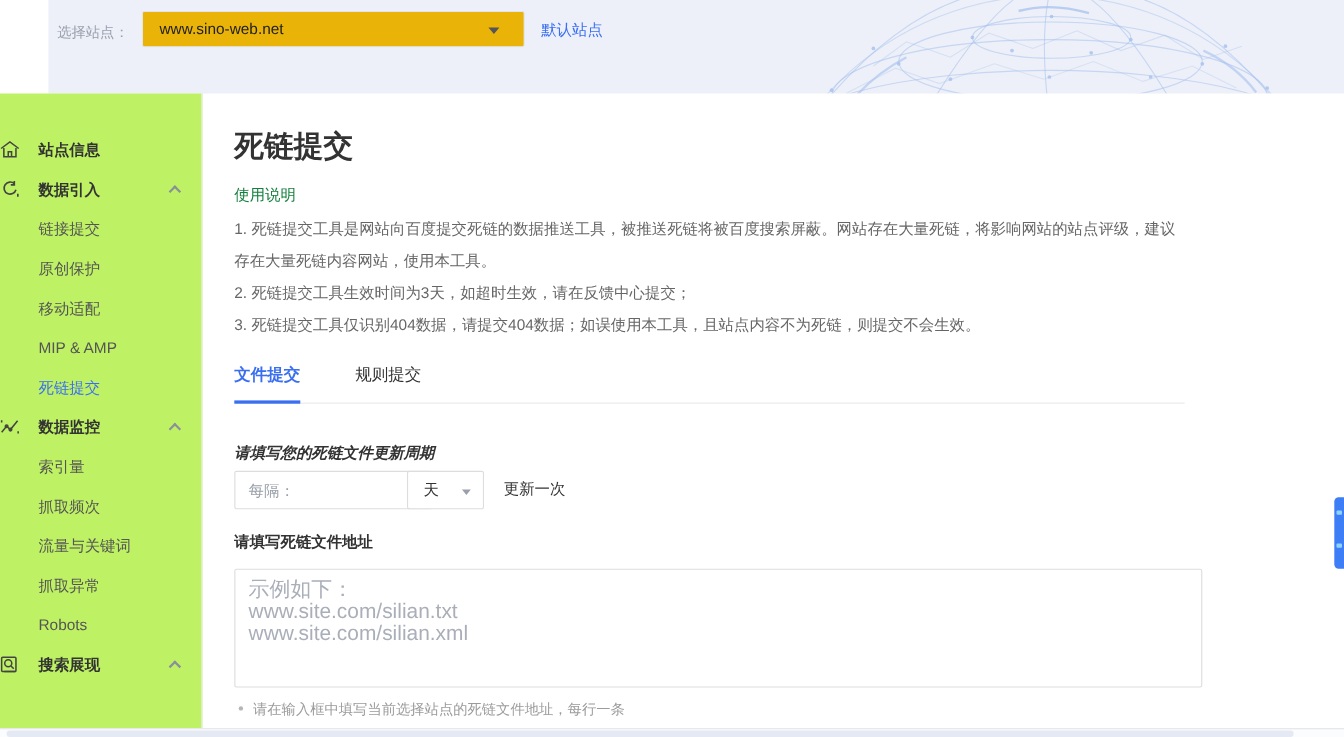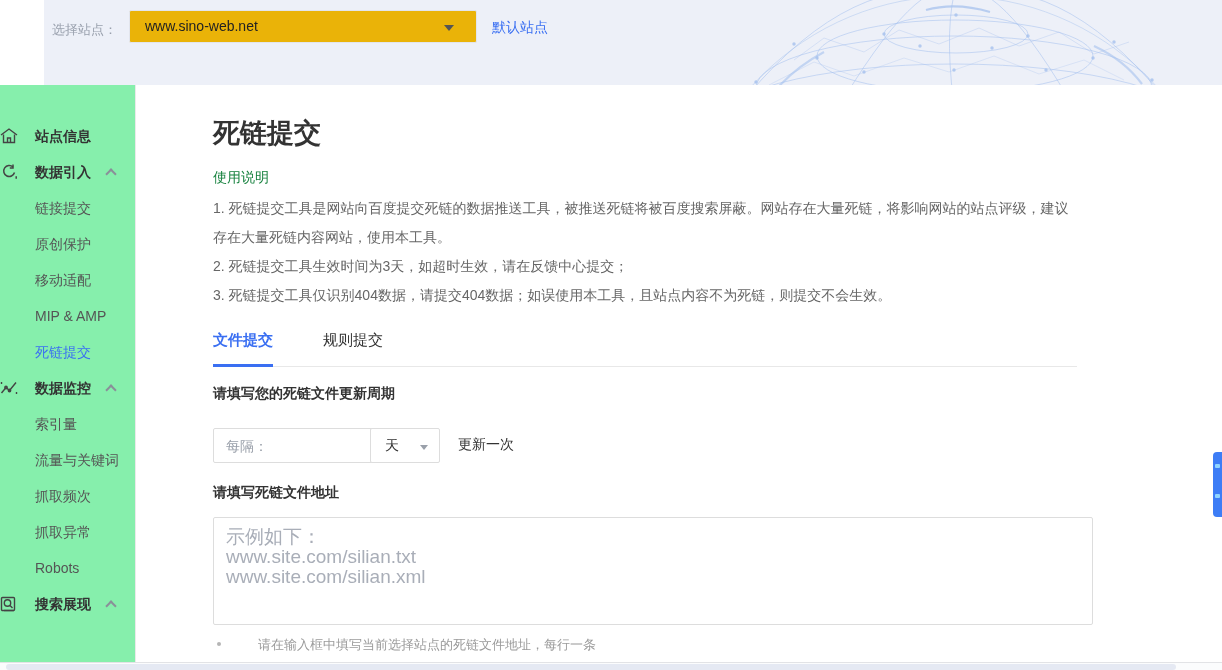--- a/index.html
+++ b/index.html
@@ -14,22 +14,22 @@
   .site-select { position:absolute; left:85px; top:10px; width:348px; height:33px;
     background:#eab308; border:1px solid #e2e5ed; border-radius:2px; cursor:pointer; }
   .site-select .value { position:absolute; left:15px; top:7px; font-size:14px; color:#222; }
   .caret-dark { position:absolute; right:22px; top:14px; width:0; height:0;
     border-left:5px solid transparent; border-right:5px solid transparent;
     border-top:6px solid #555; }
   .default-site { position:absolute; left:448px; top:19px; font-size:14px;
     color:#3A6FF2; text-decoration:none; cursor:pointer; }
 
   
-  .sidebar { position:absolute; left:0; top:85px; width:136px; height:577px;
-    background:#86efac; border-right:1px solid #eaeaea; }
+  .sidebar { position:absolute; left:0; top:85px; width:184px; height:577px;
+    background:#bef264; border-right:1px solid #eaeaea; }
   .nav { position:absolute; top:33px; left:0; right:0; }
   .nav-item { position:relative; height:36px; line-height:36px; font-size:14px;
     color:#555; cursor:pointer; white-space:nowrap; }
   .nav-item .nav-label { margin-left:35px; }
   .nav-item.group { color:#333; font-weight:bold; }
   .nav-item.active .nav-label { color:#3A6FF2; }
   .nav-icon { position:absolute; left:0; top:9px; width:18px; height:18px; color:#444; }
   .nav-icon svg { width:18px; height:18px; display:block; }
   .chev-up { position:absolute; right:20px; top:16px; width:8px; height:8px;
     border-left:2px solid #8a8f99; border-top:2px solid #8a8f99;
@@ -46,42 +46,42 @@
     border-bottom:1px solid #e8e8e8; }
   .tab { position:absolute; top:6px; height:36px; font-size:15px; color:#333; cursor:pointer; }
   .tab-0 { left:0; }
   .tab-1 { left:110px; }
   .tab.active { color:#3A6FF2;font-weight:bold; }
   .tab.active::after { content:""; position:absolute; left:0; right:0; bottom:0;
     height:3px; background:#3A6FF2; }
 
   .cycle-label, .file-label { position:absolute; left:0; font-size:14px;
     font-weight:bold; color:#333; }
-  .cycle-label { top:300px; }
+  .cycle-label { top:318px;font-style:italic; }
   .file-label { top:399px; }
 
   .interval-input { position:absolute; left:0; top:343px; width:180px; height:35px;
     border:1px solid #ddd; border-radius:2px; padding:0 12px; font-size:14px;
     color:#333; outline:none; font-family:inherit; }
   .interval-input::placeholder { color:#9aa0aa; }
   .unit-select { position:absolute; left:157px; top:343px; width:70px; height:35px;
     background:#fff; border:1px solid #ddd; border-radius:2px; cursor:pointer; }
   .unit-select .value { position:absolute; left:14px; top:8px; font-size:14px; color:#333; }
   .caret-small { position:absolute; right:11px; top:16px; width:0; height:0;
     border-left:4px solid transparent; border-right:4px solid transparent;
     border-top:5px solid #9aa0aa; }
   .cycle-suffix { position:absolute; left:245px; top:351px; font-size:14px; color:#333; }
 
   .dead-link-textarea { position:absolute; left:0; top:432px; width:880px; height:108px;
     border:1px solid #ddd; border-radius:2px; padding:9px 12px; font-size:19px;
     line-height:20px; color:#333; resize:none; outline:none; font-family:inherit; }
   .dead-link-textarea::placeholder { color:#a9aeb8; }
 
   .note { position:absolute; left:4px; top:551px; font-size:13px; color:#9b9b9b;
-    display:flex; align-items:flex-start;gap:28px; }
+    display:flex; align-items:flex-start; }
   .note .dot { width:4px; height:4px; border-radius:50%; background:#b5b5b5;
     margin:6px 9px 0 0; flex:none; }
 
   
   .feedback-tab { position:absolute; right:0; top:452px; width:9px; height:65px;
     background:#3d7df6; border-radius:4px 0 0 4px; cursor:pointer; }
   .feedback-tab .mark { position:absolute; left:2px; width:5px; height:4px;
     background:#8fd4ff; border-radius:1px; }
   .mark.m1 { top:12px; } .mark.m2 { top:42px; }
 
@@ -193,24 +193,24 @@
         </svg>
       </span>
       <span class="nav-label">数据监控</span>
       <span class="chev-up"></span>
     </div>
 
     <div class="nav-item">
       <span class="nav-label">索引量</span>
     </div>
     <div class="nav-item">
+      <span class="nav-label">抓取频次</span>
+    </div>
+    <div class="nav-item">
       <span class="nav-label">流量与关键词</span>
-    </div>
-    <div class="nav-item">
-      <span class="nav-label">抓取频次</span>
     </div>
     <div class="nav-item">
       <span class="nav-label">抓取异常</span>
     </div>
     <div class="nav-item">
       <span class="nav-label">Robots</span>
     </div>
 
     <div class="nav-item group">
       <span class="nav-icon">

